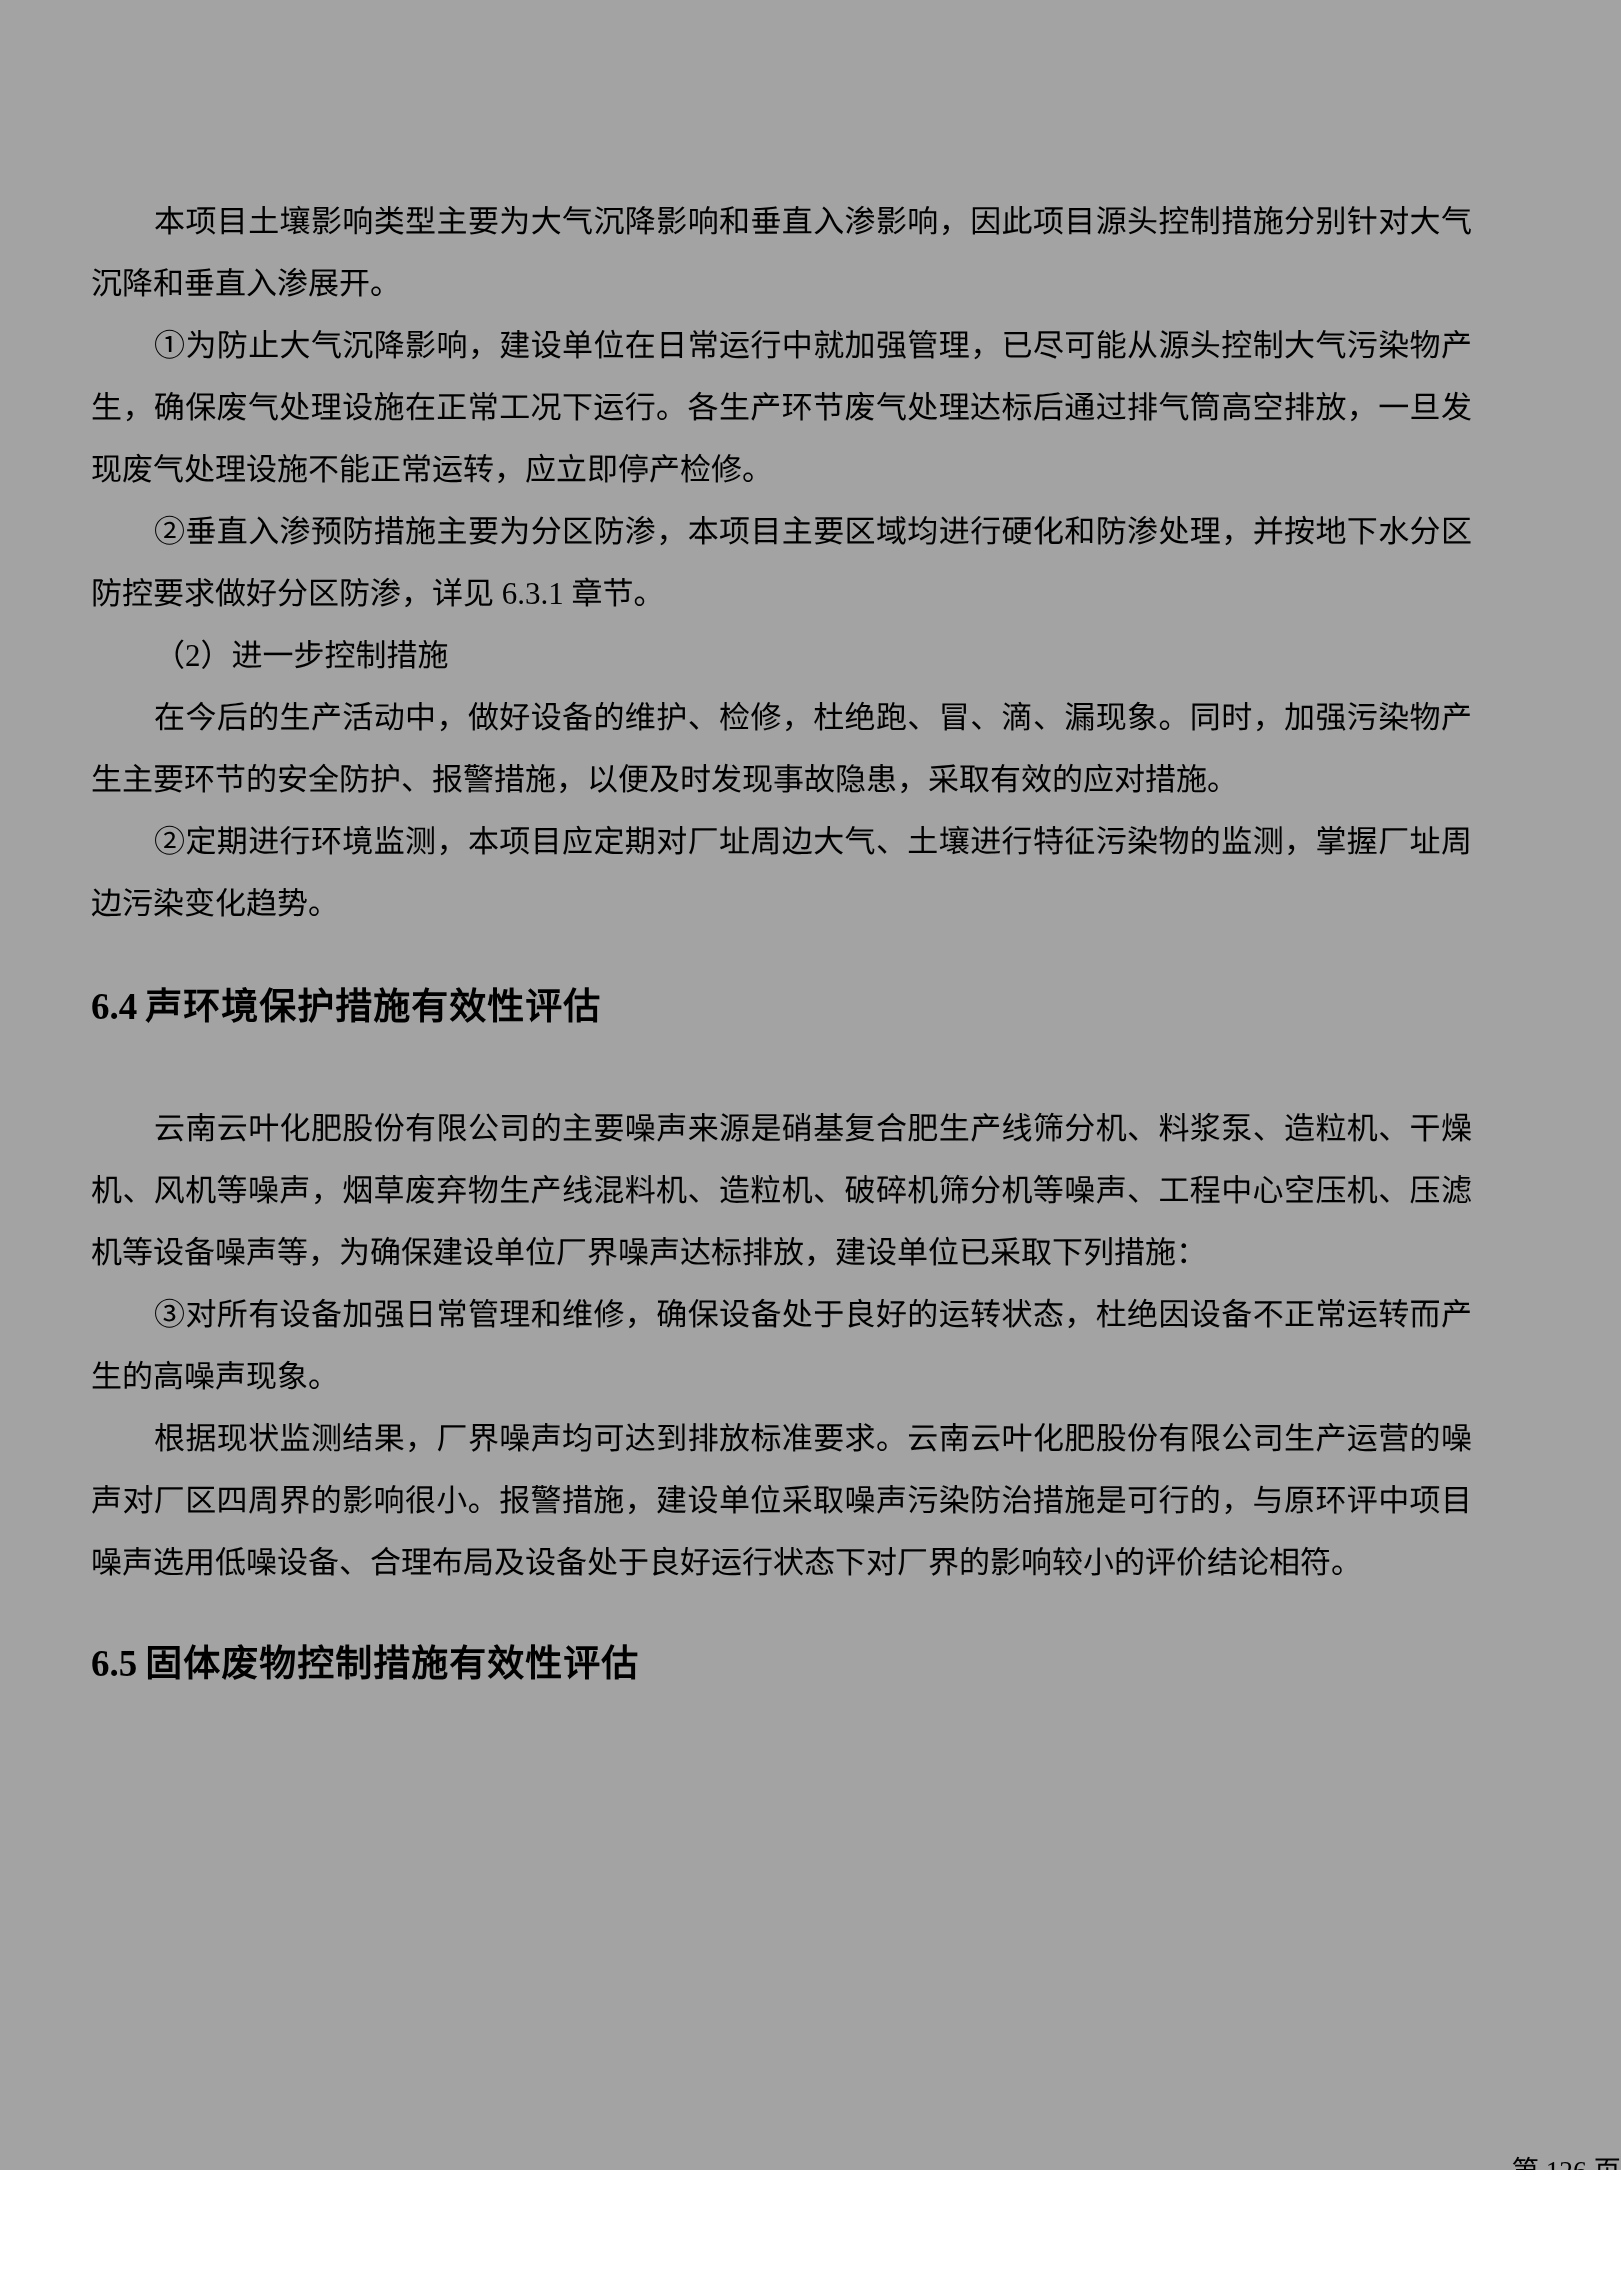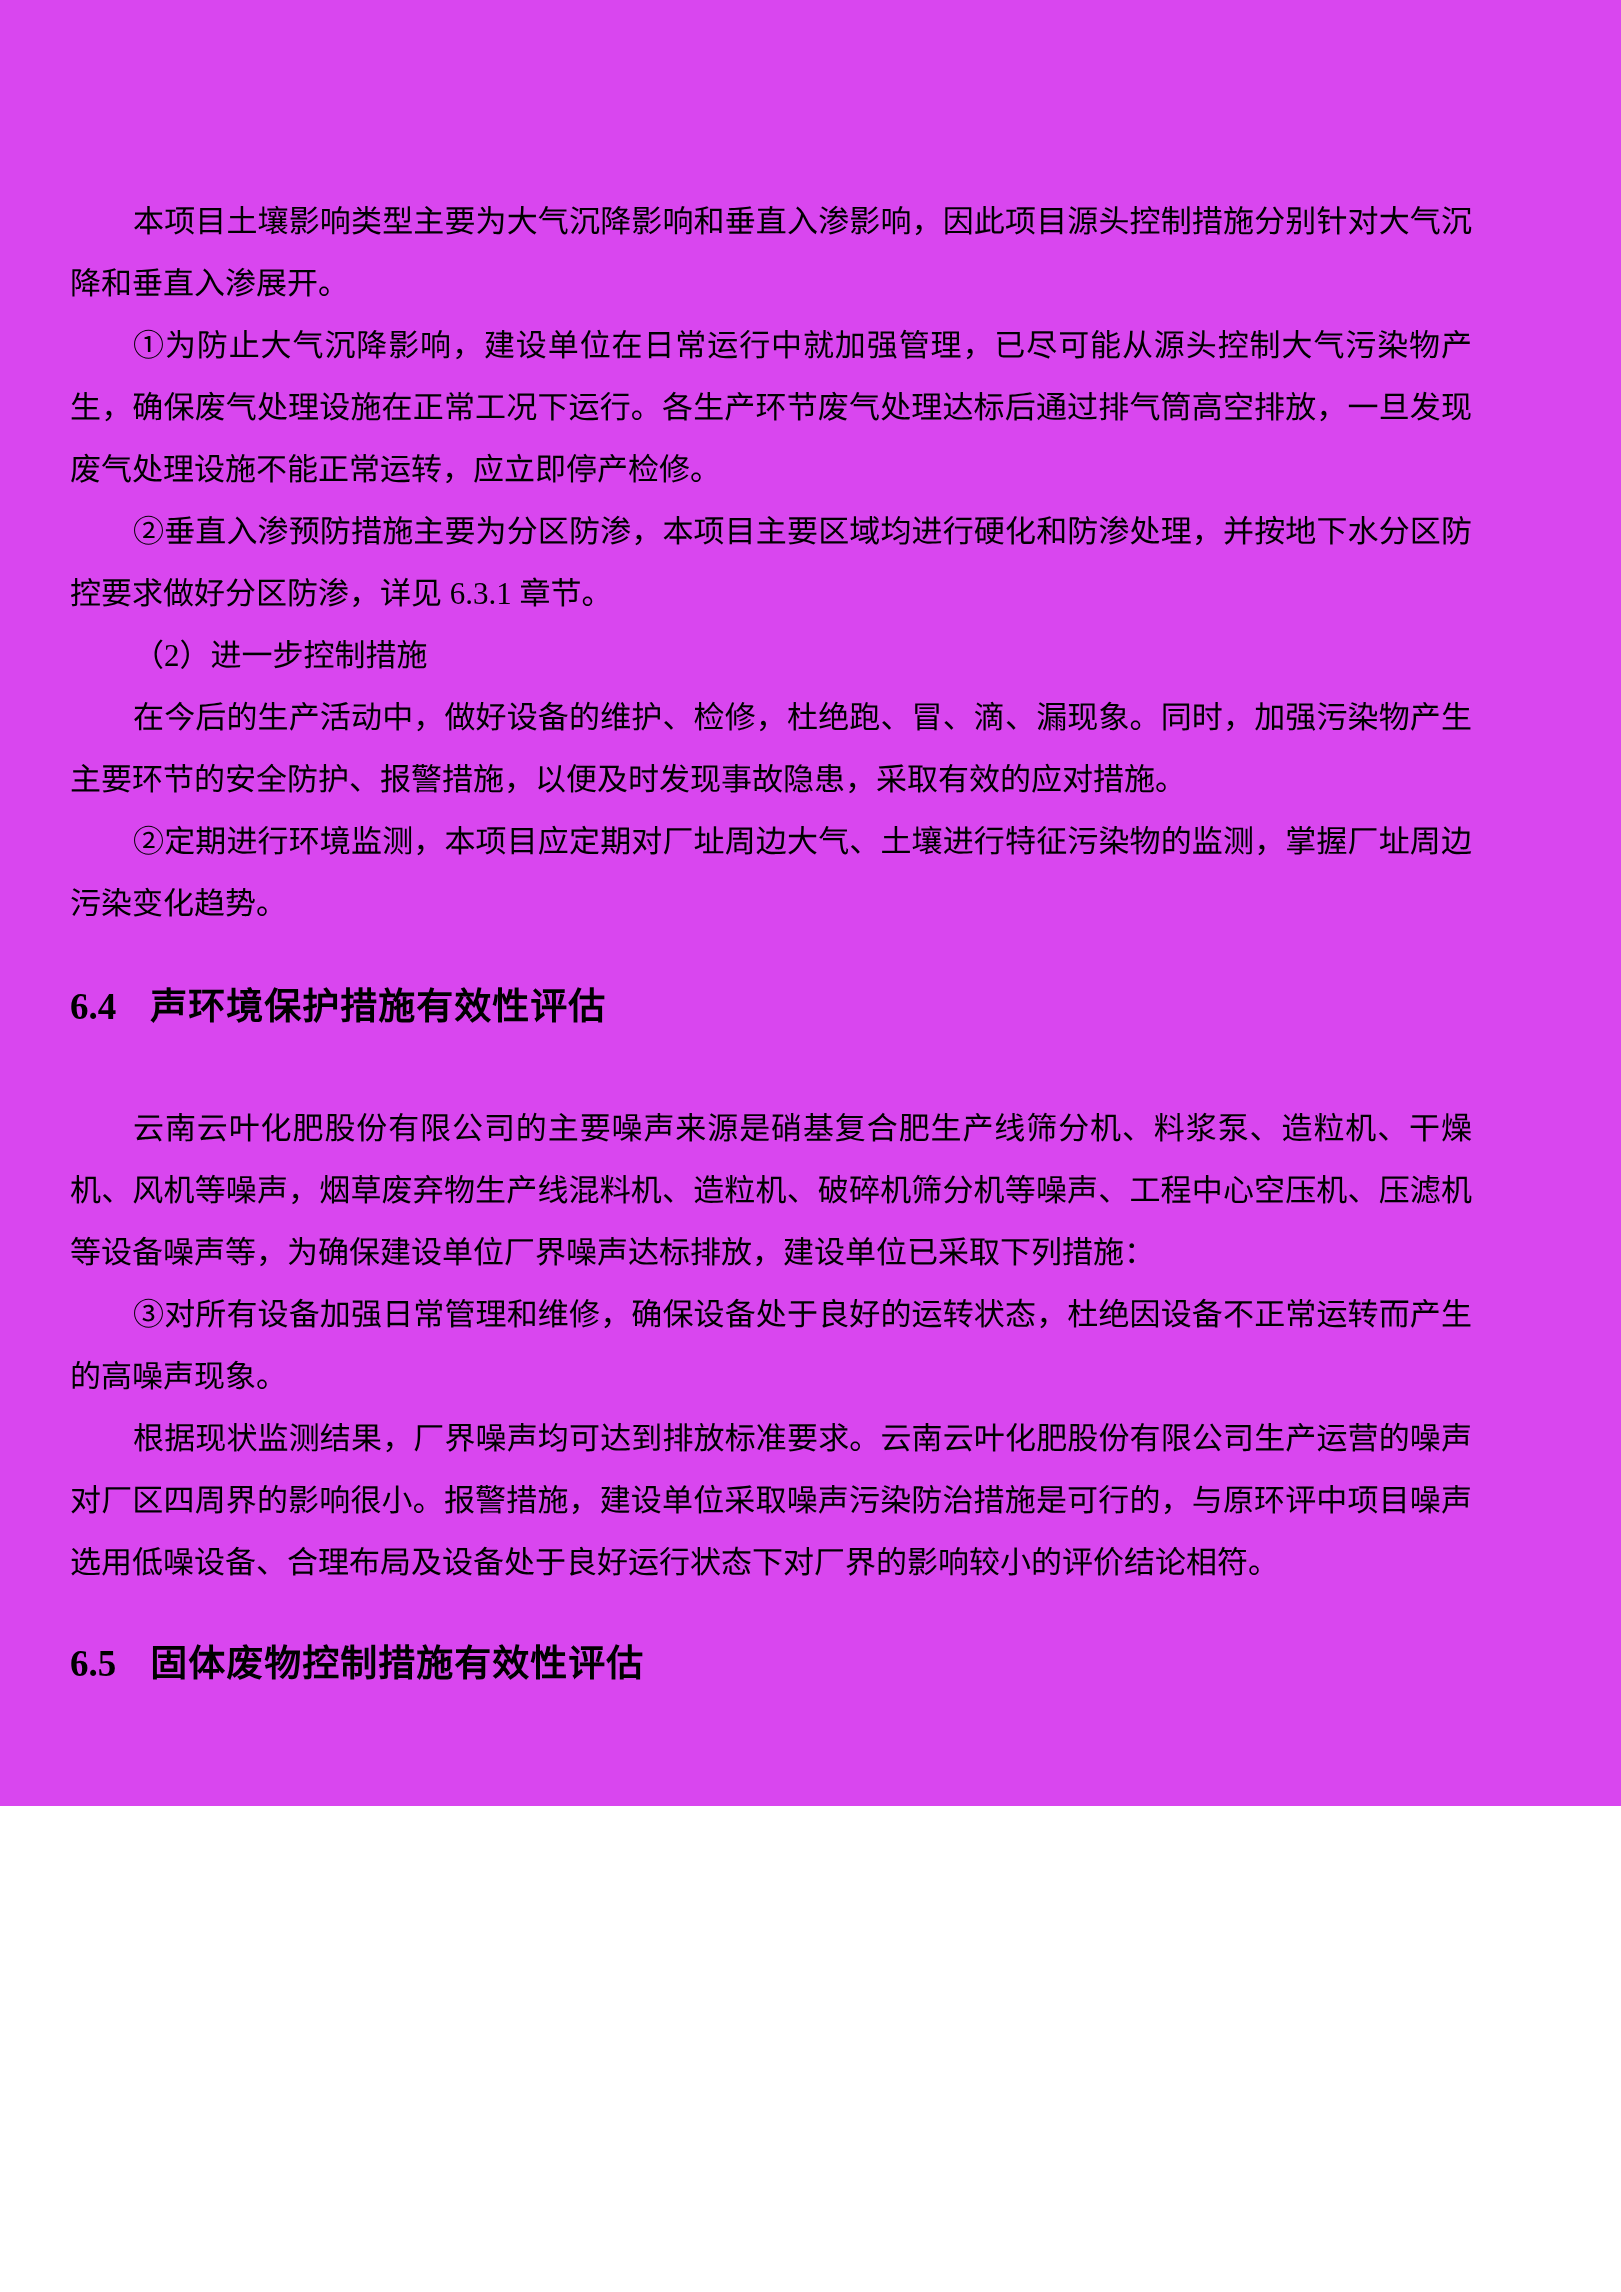--- a/index.html
+++ b/index.html
@@ -3,48 +3,48 @@
 <meta charset="utf-8">
 <style>
   html, body {
     margin: 0;
     padding: 0;
     background: #ffffff;
   }
   .page {
     position: relative;
     width: 1621px;
-    height: 1806px;
+    height: 2170px;
     box-sizing: border-box;
     margin: 0 auto;
-    background: #d946ef;
+    background: #a3a3a3;
     color: #000000;
     font-family: "Liberation Serif", "DejaVu Serif", serif;
-    padding: 191px 149px 0 70px;
+    padding: 191px 149px 0 91px;
     overflow: hidden;
   }
   .para {
     margin: 0;
     font-size: 31px;
     line-height: 62px;
     text-align: justify;
     text-justify: inter-ideograph;
     text-indent: 63px;
     word-break: break-all;
   }
   .heading {
     margin: 49px 0 0 0;
     font-size: 37px;
     font-weight: bold;
     line-height: 45px;
     text-indent: 0;
     letter-spacing: 1px;
   }
   .heading .h-num {
-    margin-right: 34px;
+    margin-right: 8px;
     letter-spacing: 0;
   }
   .para.after-heading {
     margin-top: 69px;
   }
   .heading.heading-65 {
     margin-top: 47px;
   }
   .footer {
     position: absolute;

